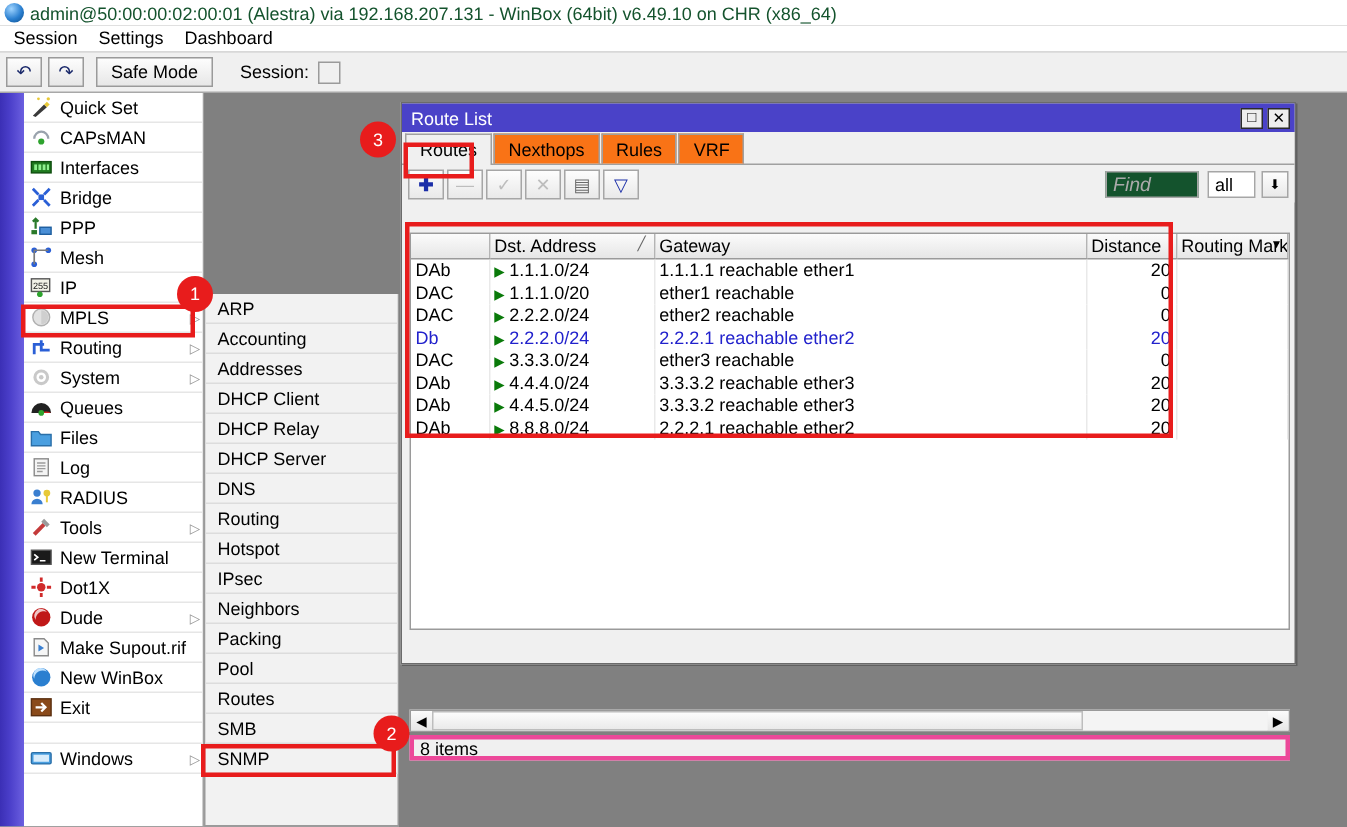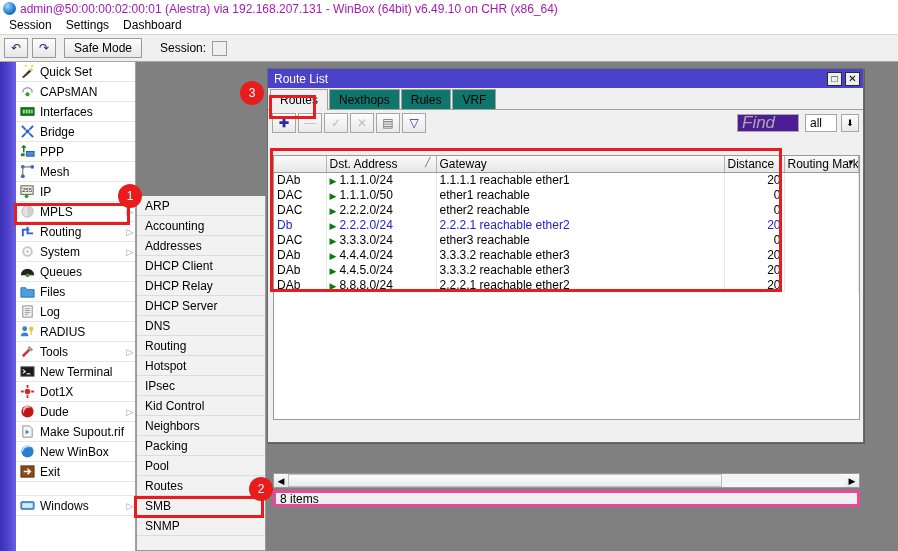--- a/index.html
+++ b/index.html
@@ -22,21 +22,21 @@
     padding-left: 3px;
     font-size: 12px;
     white-space: nowrap;
     overflow: hidden;
   }
   #titlebar .wbicon {
     width: 13px; height: 13px; margin-right: 4px; flex: 0 0 auto;
     border-radius: 50%;
     background: radial-gradient(circle at 35% 30%, #9fd4ff 0%, #2a7fd0 55%, #0a4a86 100%);
   }
-  #titlebar .ttext { color:#a21caf; font-size:12px; line-height:14px; }
+  #titlebar .ttext { color:#14532d; font-size:12px; line-height:14px; }
 
   
   #menubar {
     position:absolute; left:0; top:17px; width:898px; height:18px;
     background:#ffffff;
     border-bottom: 1px solid #d8d8d8;
     display:flex; align-items:center; gap:0px;
     padding-left: 4px;
   }
   #menubar .mitem { padding: 1px 9px 2px 5px; font-size:12px; color:#000; cursor:default; }
@@ -123,41 +123,41 @@
     font-size:10px; color:#000; cursor:pointer;
   }
   #rl-tabs {
     height:22px; background:#f0f0f0;
     display:flex; align-items:flex-end; padding-left:2px;
     border-bottom:1px solid #a0a0a0;
   }
   .rtab {
     height:20px; padding:0 9px;
     display:flex; align-items:center;
-    font-size:12px; background:#0f766e;
+    font-size:12px; background:#f97316;
     border:1px solid #a0a0a0; border-bottom:none;
     margin-right:1px; cursor:pointer;
   }
   .rtab.active { background:#f0f0f0; position:relative; top:1px; height:21px; }
   #rl-toolbar {
     height:25px; background:#f0f0f0;
     display:flex; align-items:center; padding:0 4px; gap:2px;
   }
   .rtb {
     width:24px; height:20px;
     background: linear-gradient(#fdfdfd,#e9e9e9);
     border:1px solid #a6a6a6;
     display:flex; align-items:center; justify-content:center;
     cursor:pointer;
   }
   .rtb.dis { color:#bdbdbd; }
   .findbox {
-    width:62px; height:18px; background:#4c1d95; border:1px solid #a6a6a6;
+    width:62px; height:18px; background:#14532d; border:1px solid #a6a6a6;
     display:flex; align-items:center; padding-left:4px;
-    color:#aaa; font-style:italic; font-size:17px;
+    color:#aaa; font-style:italic; font-size:13px;
   }
   .allbox {
     width:32px; height:18px; background:#fff; border:1px solid #a6a6a6;
     display:flex; align-items:center; padding-left:4px;
     font-size:12px; margin-left:4px;
   }
   .dropbtn {
     width:18px; height:18px; background:linear-gradient(#fdfdfd,#e9e9e9);
     border:1px solid #a6a6a6; margin-left:2px;
     display:flex; align-items:center; justify-content:center; font-size:9px;
@@ -478,21 +478,20 @@
       <div class="sub">ARP</div>
       <div class="sub">Accounting</div>
       <div class="sub">Addresses</div>
       <div class="sub">DHCP Client</div>
       <div class="sub">DHCP Relay</div>
       <div class="sub">DHCP Server</div>
       <div class="sub">DNS</div>
       <div class="sub">Routing</div>
       <div class="sub">Hotspot</div>
       <div class="sub">IPsec</div>
-      <div class="sub">Kid Control</div>
       <div class="sub">Neighbors</div>
       <div class="sub">Packing</div>
       <div class="sub">Pool</div>
       <div class="sub">Routes</div>
       <div class="sub">SMB</div>
       <div class="sub">SNMP</div>
     </div>
 
   <div id="routelist">
     <div id="rl-title">
@@ -542,21 +541,21 @@
         <tbody id="route-rows">
             <tr class="row">
               <td class="c-flags">DAb</td>
               <td class="c-dst"><span class="tri">▶</span><span>1.1.1.0/24</span></td>
               <td class="c-gw">1.1.1.1 reachable ether1</td>
               <td class="c-dist">20</td>
               <td class="c-mark"></td>
             </tr>
             <tr class="row">
               <td class="c-flags">DAC</td>
-              <td class="c-dst"><span class="tri">▶</span><span>1.1.1.0/50</span></td>
+              <td class="c-dst"><span class="tri">▶</span><span>1.1.1.0/20</span></td>
               <td class="c-gw">ether1 reachable</td>
               <td class="c-dist">0</td>
               <td class="c-mark"></td>
             </tr>
             <tr class="row">
               <td class="c-flags">DAC</td>
               <td class="c-dst"><span class="tri">▶</span><span>2.2.2.0/24</span></td>
               <td class="c-gw">ether2 reachable</td>
               <td class="c-dist">0</td>
               <td class="c-mark"></td>

